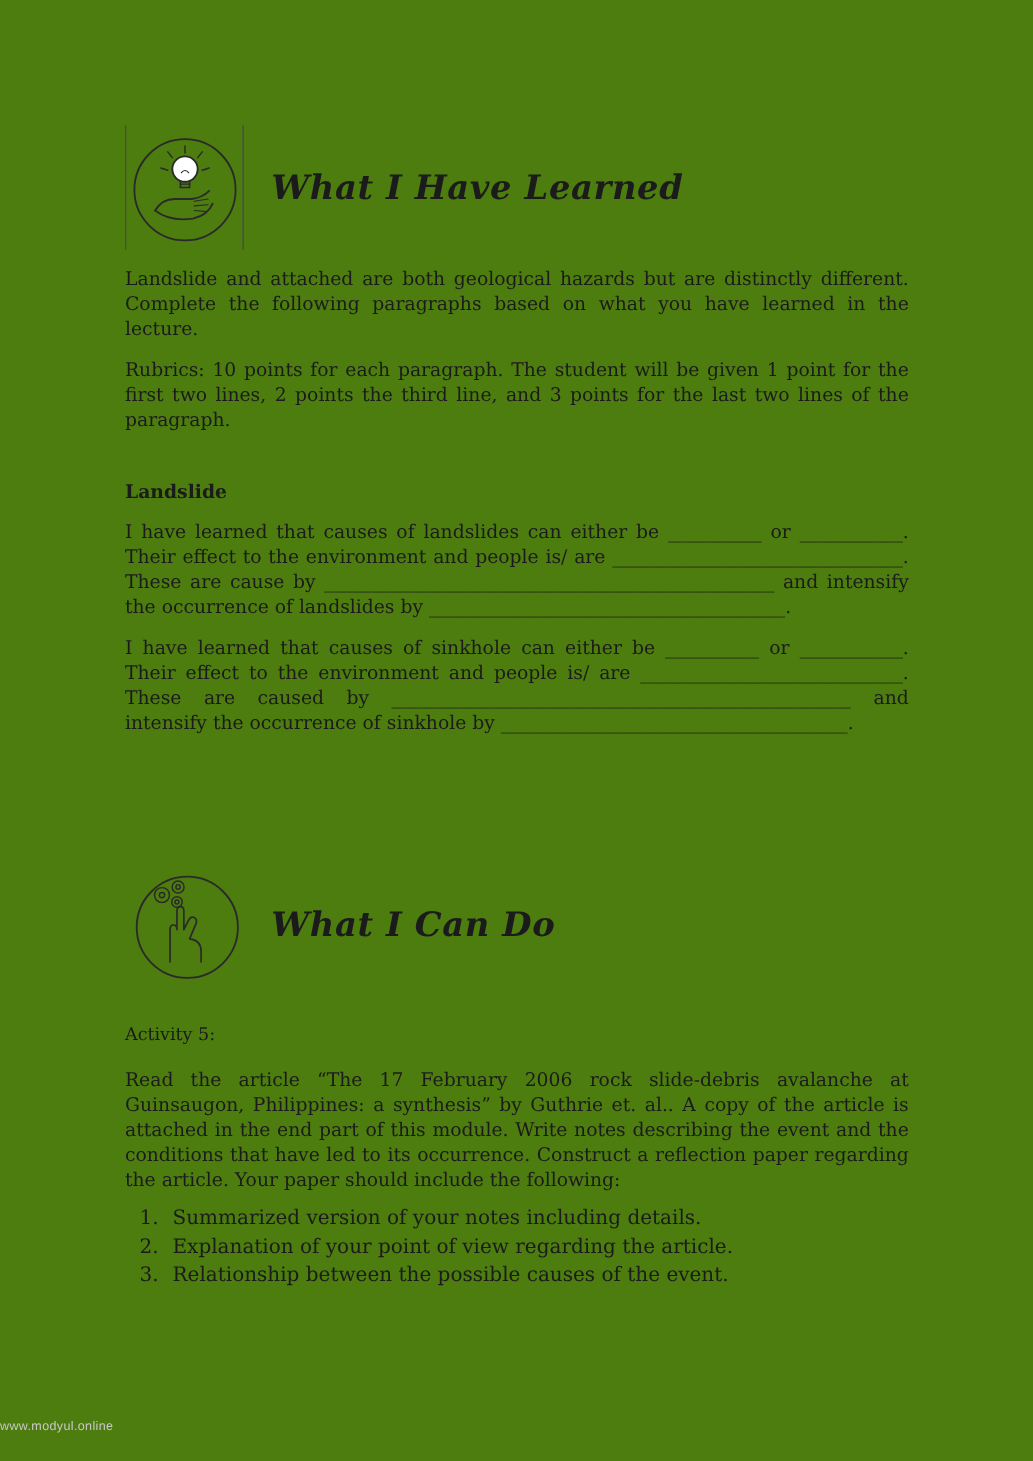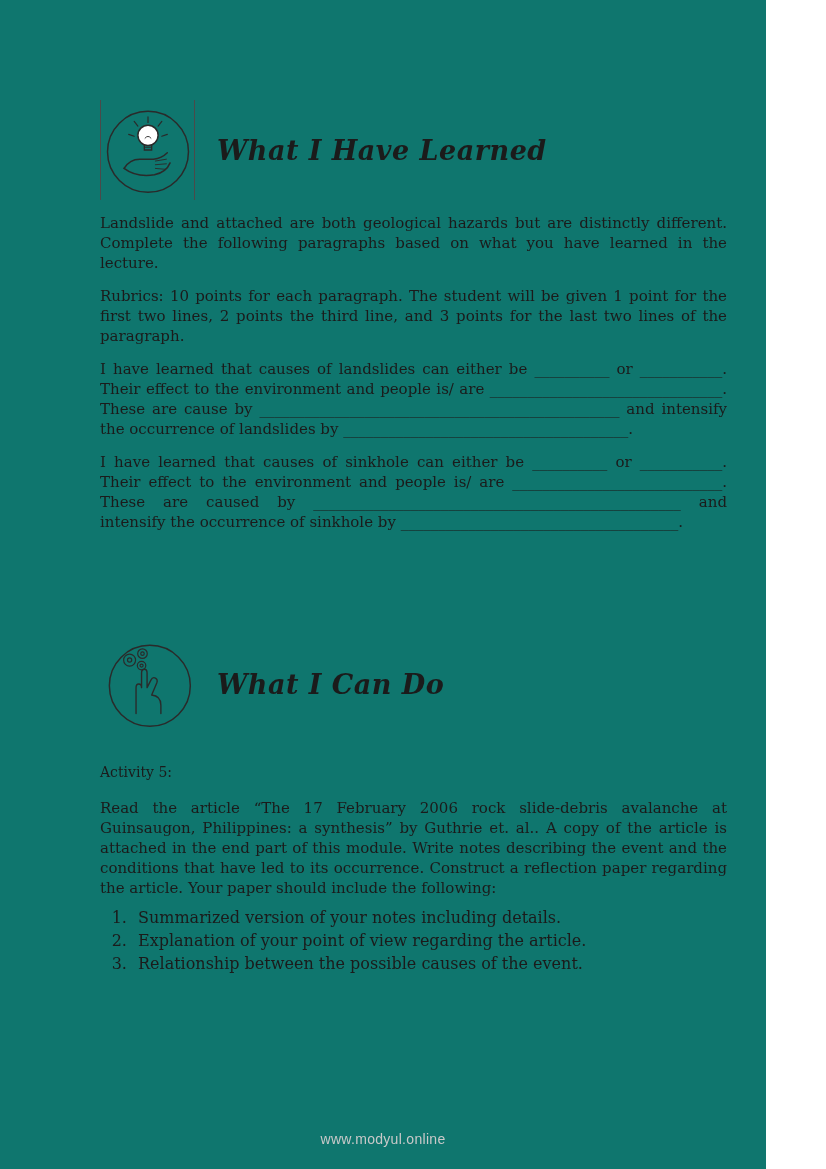--- a/index.html
+++ b/index.html
@@ -1,21 +1,21 @@
 <!DOCTYPE html>
 <html><head>
 <meta charset="utf-8">
 <style>
   * { box-sizing: border-box; }
   html, body { margin: 0; padding: 0; background: #ffffff; }
   .page {
     position: relative;
-    width: 766px;
+    width: 826px;
     height: 1169px;
-    background: #0f766e;
+    background: #4d7c0f;
     font-family: "DejaVu Serif", "Liberation Serif", serif;
     color: #1b1b1b;
     overflow: hidden;
   }
   .content {
     position: absolute;
     left: 100px;
     top: 0;
     width: 627px;
   }
@@ -76,23 +76,23 @@
     padding-left: 32px;
     font-size: 16px;
     line-height: 23px;
   }
   .todo-list li { padding-left: 6px; }
   .watermark {
     position: absolute;
     left: 0;
     right: 0;
     bottom: 22px;
-    text-align: center;
+    text-align: left;
     font-family: "Liberation Sans", sans-serif;
-    font-size: 14px;
+    font-size: 10px;
     color: #c9c9c9;
     letter-spacing: 0.3px;
   }
 </style>
 </head>
 <body>
 
 <div class="page">
   <div class="content">
 
@@ -117,20 +117,21 @@
         </svg>
       </div>
       <h1 class="section-title">What I Have Learned</h1>
     </div>
 
 
     <p class="body-text">Landslide and attached are both geological hazards but are distinctly different. Complete the following paragraphs based on what you have learned in the lecture.</p>
 
     <p class="body-text">Rubrics: 10 points for each paragraph. The student will be given 1 point for the first two lines, 2 points the third line, and 3 points for the last two lines of the paragraph.</p>
 
+    <h2 class="sub-heading">Landslide</h2>
     <p class="body-text">I have learned that causes of landslides can either be __________ or ___________. Their effect to the environment and people is/ are _______________________________. These are cause by ________________________________________________ and intensify the occurrence of landslides by ______________________________________.</p>
 
     <p class="body-text">I have learned that causes of sinkhole can either be __________ or ___________. Their effect to the environment and people is/ are ____________________________. These are caused by _________________________________________________ and intensify the occurrence of sinkhole by _____________________________________.</p>
 
     <div class="section-header second">
       <div class="icon-box icon-box-2">
         <svg viewBox="0 0 100 100" aria-hidden="true">
           <circle cx="52" cy="52" r="44" fill="none" stroke="#2a2a2a" stroke-width="1.6"></circle>
           <g fill="none" stroke="#2a2a2a" stroke-width="1.3">
             <circle cx="30" cy="24" r="6.5"></circle>

